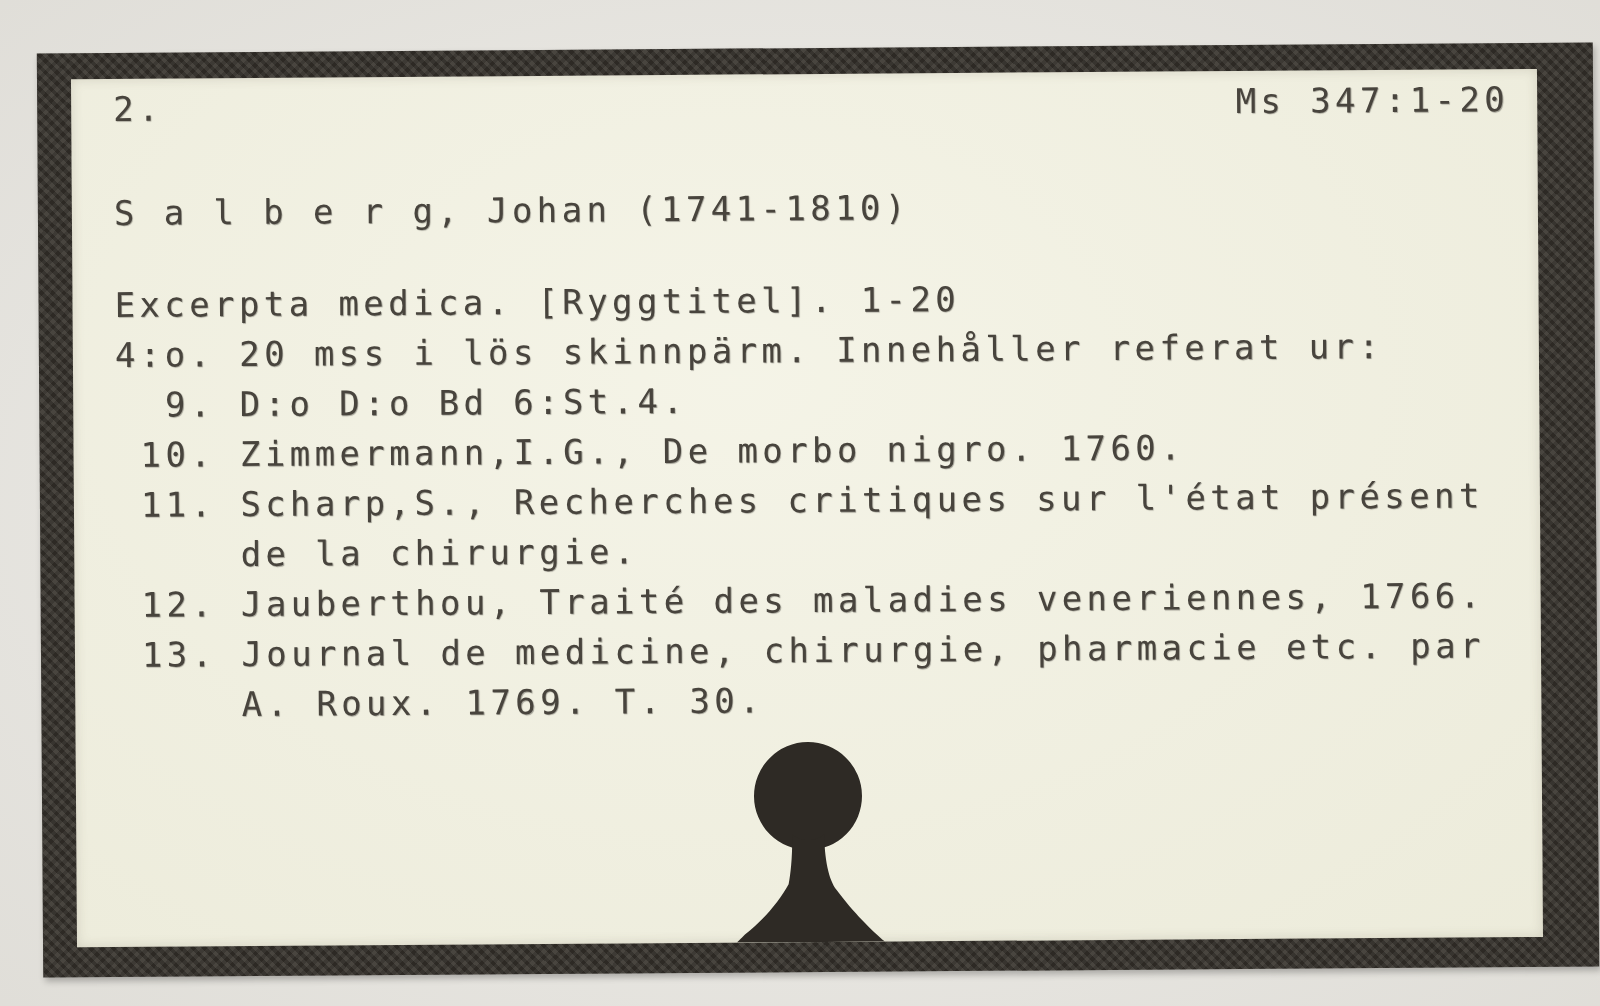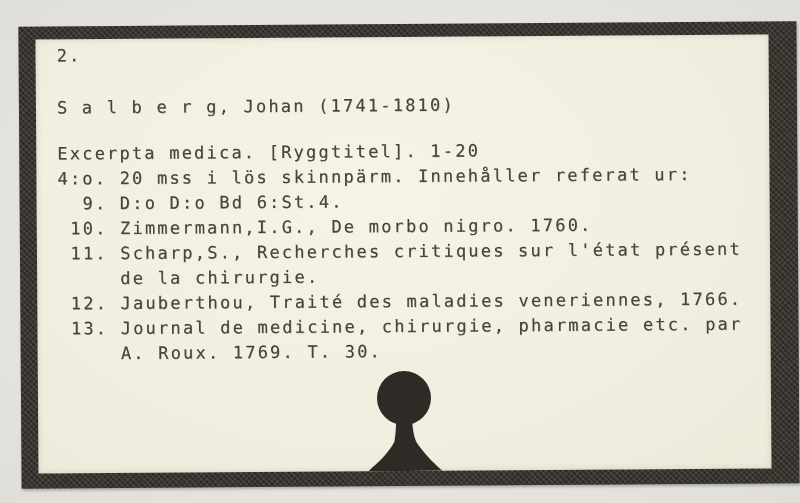--- a/index.html
+++ b/index.html
@@ -82,20 +82,21 @@
 </style>
 </head>
 <body>
 
 <div class="scene">
   <div class="frame">
     <div class="card">
 
       <div class="row-top">
         <span>2.</span>
+        <span>Ms 347:1-20</span>
       </div>
 
       <div class="heading">S a l b e r g, Johan (1741-1810)</div>
 
       <div class="body-block">
         <div class="line">Excerpta medica. [Ryggtitel]. 1-20</div>
         <div class="line">4:o. 20 mss i lös skinnpärm. Innehåller referat ur:</div>
         <div class="line">  9. D:o D:o Bd 6:St.4.</div>
         <div class="line"> 10. Zimmermann,I.G., De morbo nigro. 1760.</div>
         <div class="line"> 11. Scharp,S., Recherches critiques sur l'état présent</div>

